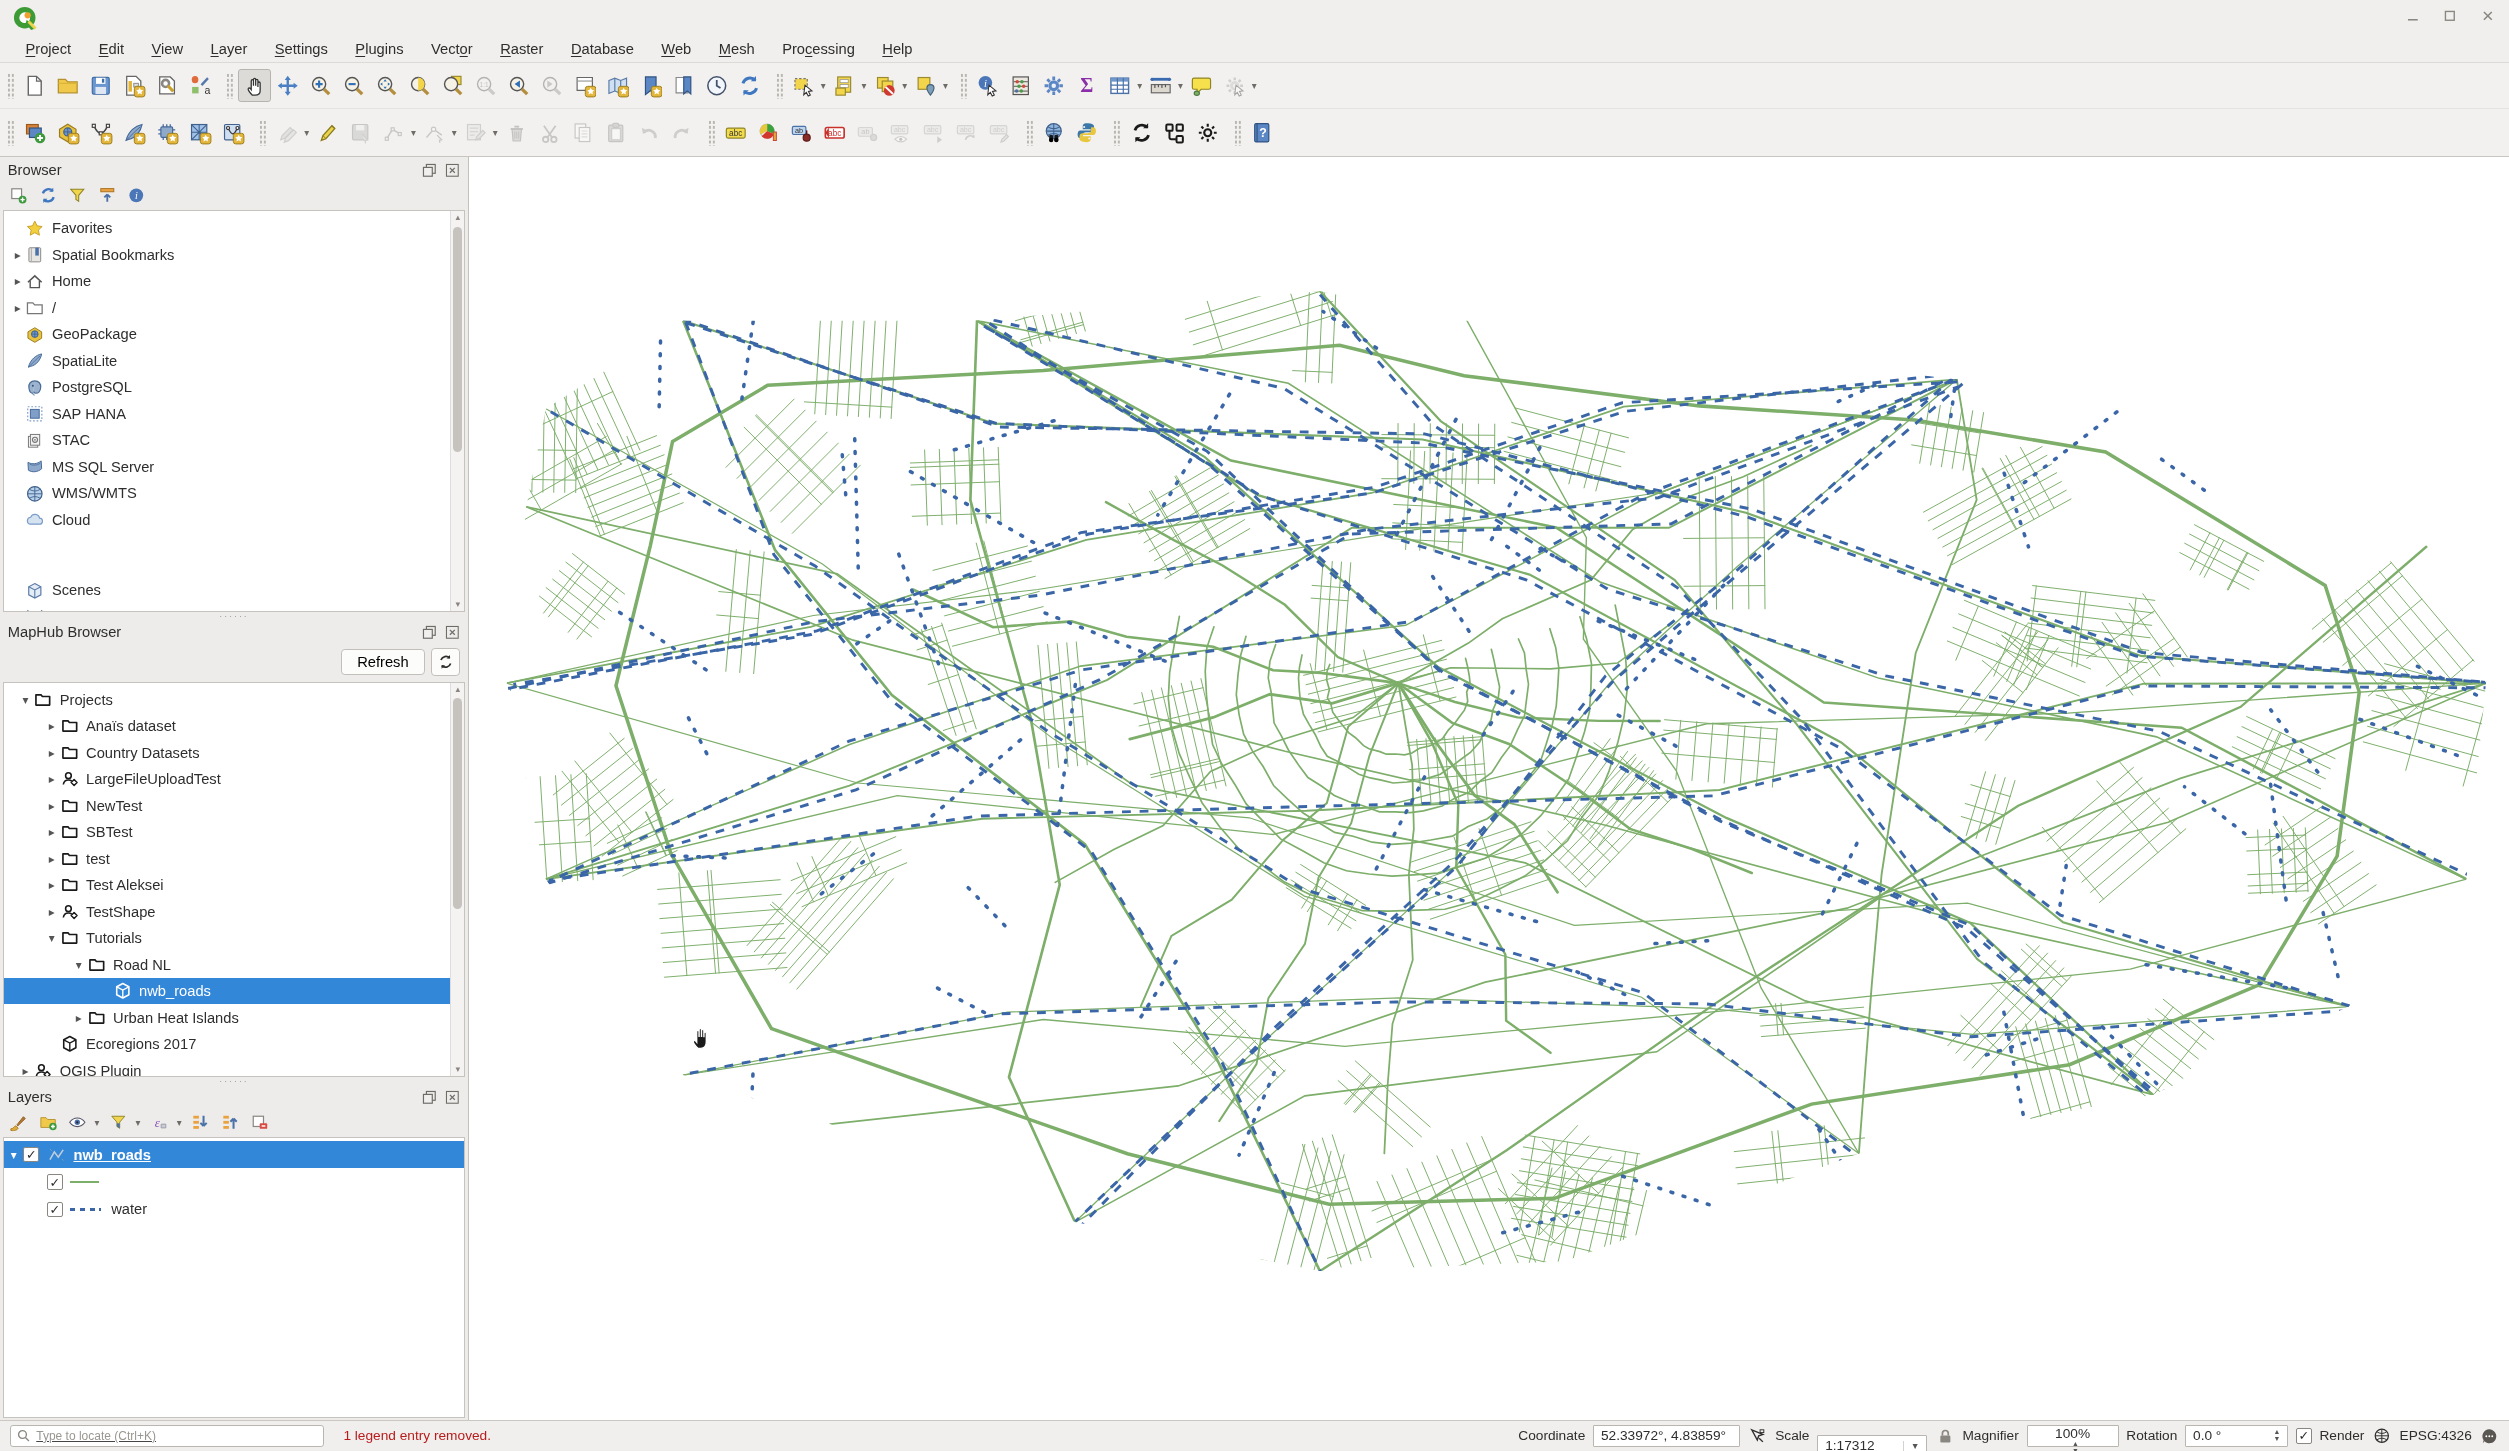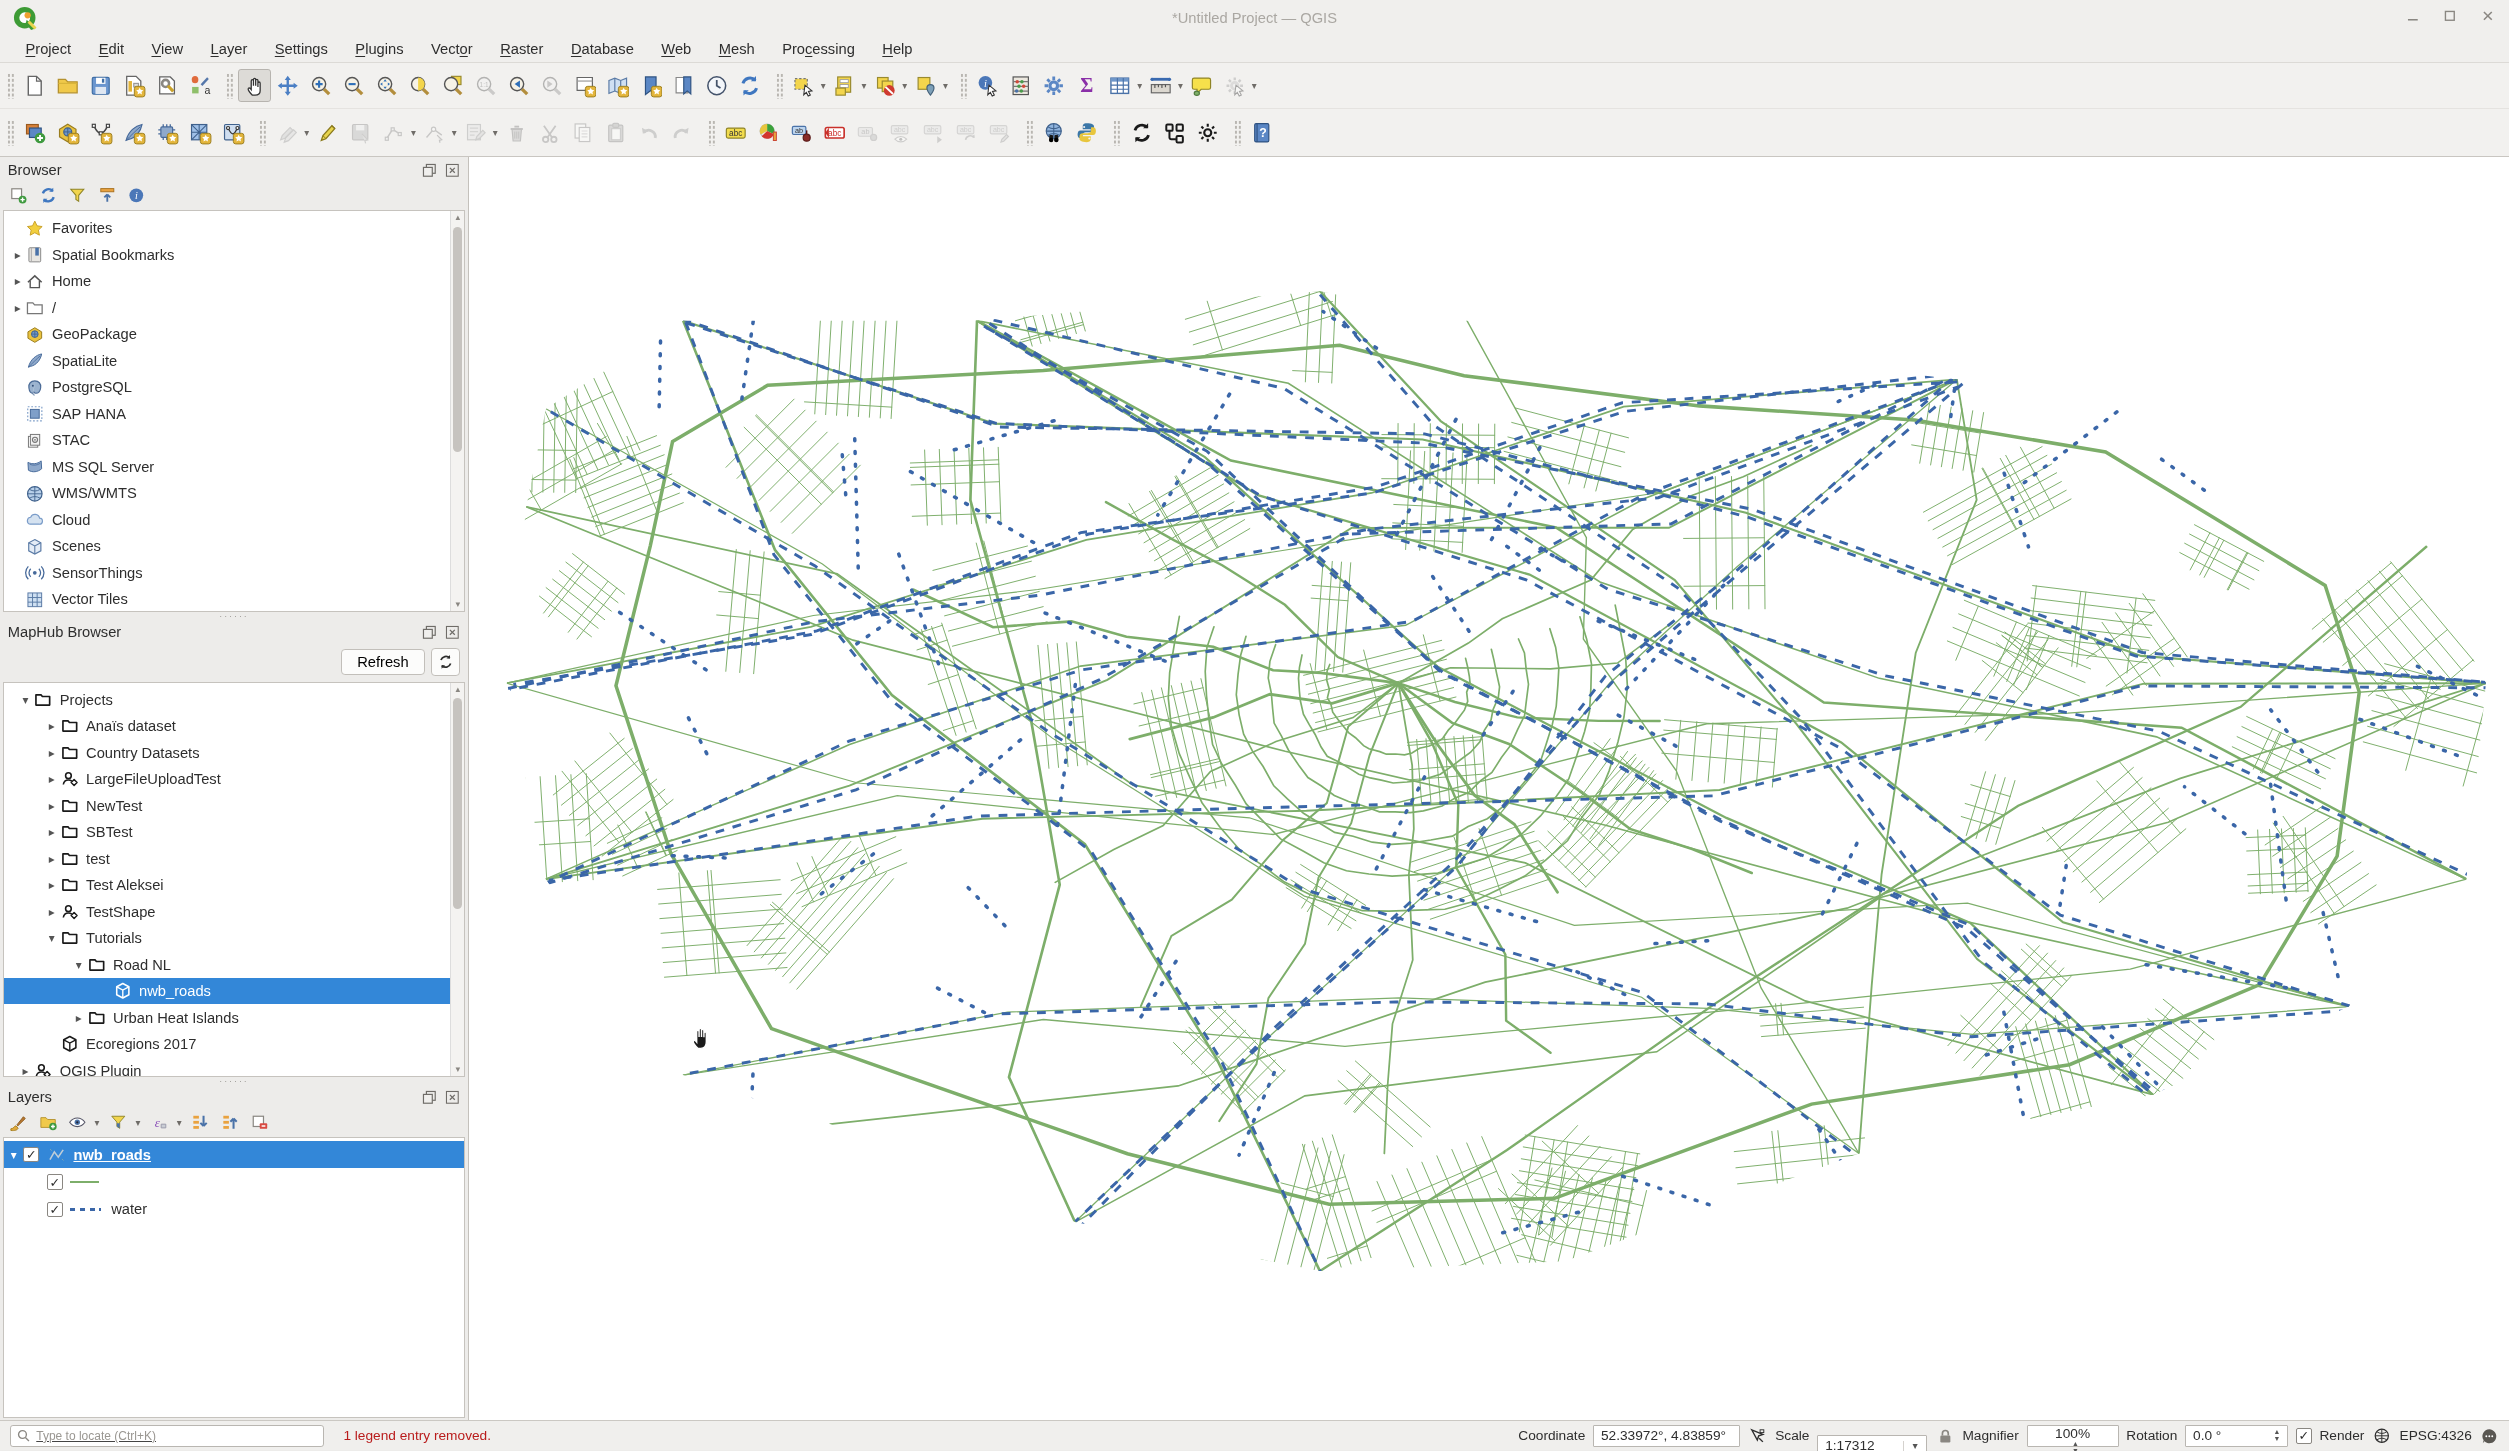--- a/index.html
+++ b/index.html
@@ -86,21 +86,20 @@
 <div class="titlebar">
   <span class="qgis-logo">
     <svg viewBox="0 0 28 28" width="27.4" height="27.4">
       <circle cx="13" cy="13" r="11" fill="#3d9b35"></circle>
       <circle cx="13" cy="13" r="5.5" fill="#fff"></circle>
       <circle cx="16" cy="10.5" r="3.2" fill="#f0a030"></circle>
       <path d="M15 15l9 9-4.5 1.5L14 19z" fill="#3d9b35"></path>
       <path d="M17 17l7 7" stroke="#e8d44d" stroke-width="3"></path>
     </svg>
   </span>
-  <span class="win-title">*Untitled Project — QGIS</span>
   <span class="win-buttons">
     <span class="win-btn">
         <svg width="13.7" height="13.7" viewBox="0 0 14 14">
           <path d="M2 11h10" stroke="#8a8782" stroke-width="1.6"></path>
         </svg>
       </span>
     <span class="win-btn">
         <svg width="13.7" height="13.7" viewBox="0 0 14 14">
           <rect x="2.5" y="2.5" width="9" height="9" fill="none" stroke="#8a8782" stroke-width="1.4"></rect>
         </svg>
@@ -824,21 +823,21 @@
                 </svg></span>
               <span class="tlabel">WMS/WMTS</span>
             </div>
             <div class="trow" style="padding-left: 5.9px;">
               <span class="arr"></span>
               <span class="ticon"><svg viewBox="0 0 20 20" width="19.6" height="19.6">
                   <path d="M5.2 14.5a3.6 3.6 0 0 1 .6-7.1 4.8 4.8 0 0 1 9.1.9 3.1 3.1 0 0 1 -.4 6.2z" fill="#d5e2f0" stroke="#7a9cc9" stroke-width="1.2"></path>
                 </svg></span>
               <span class="tlabel">Cloud</span>
             </div>
-            <div class="trow" style="padding-left: 5.9px;">
+            <div class="trow" style="padding-left: 5.9px; margin-top: 44px;">
               <span class="arr"></span>
               <span class="ticon"><svg viewBox="0 0 20 20" width="19.6" height="19.6">
                   <path d="M10 2.6l6.2 3.3v8.2L10 17.4l-6.2-3.3V5.9z" fill="#e4ecf6" stroke="#5b7ba6" stroke-width="1.2"></path>
                   <path d="M3.8 5.9L10 9.2l6.2-3.3M10 9.2v8.2" stroke="#5b7ba6" fill="none" stroke-width="1.1"></path>
                 </svg></span>
               <span class="tlabel">Scenes</span>
             </div>
             <div class="trow" style="padding-left: 5.9px;">
               <span class="arr"></span>
               <span class="ticon"><svg viewBox="0 0 20 20" width="19.6" height="19.6">

